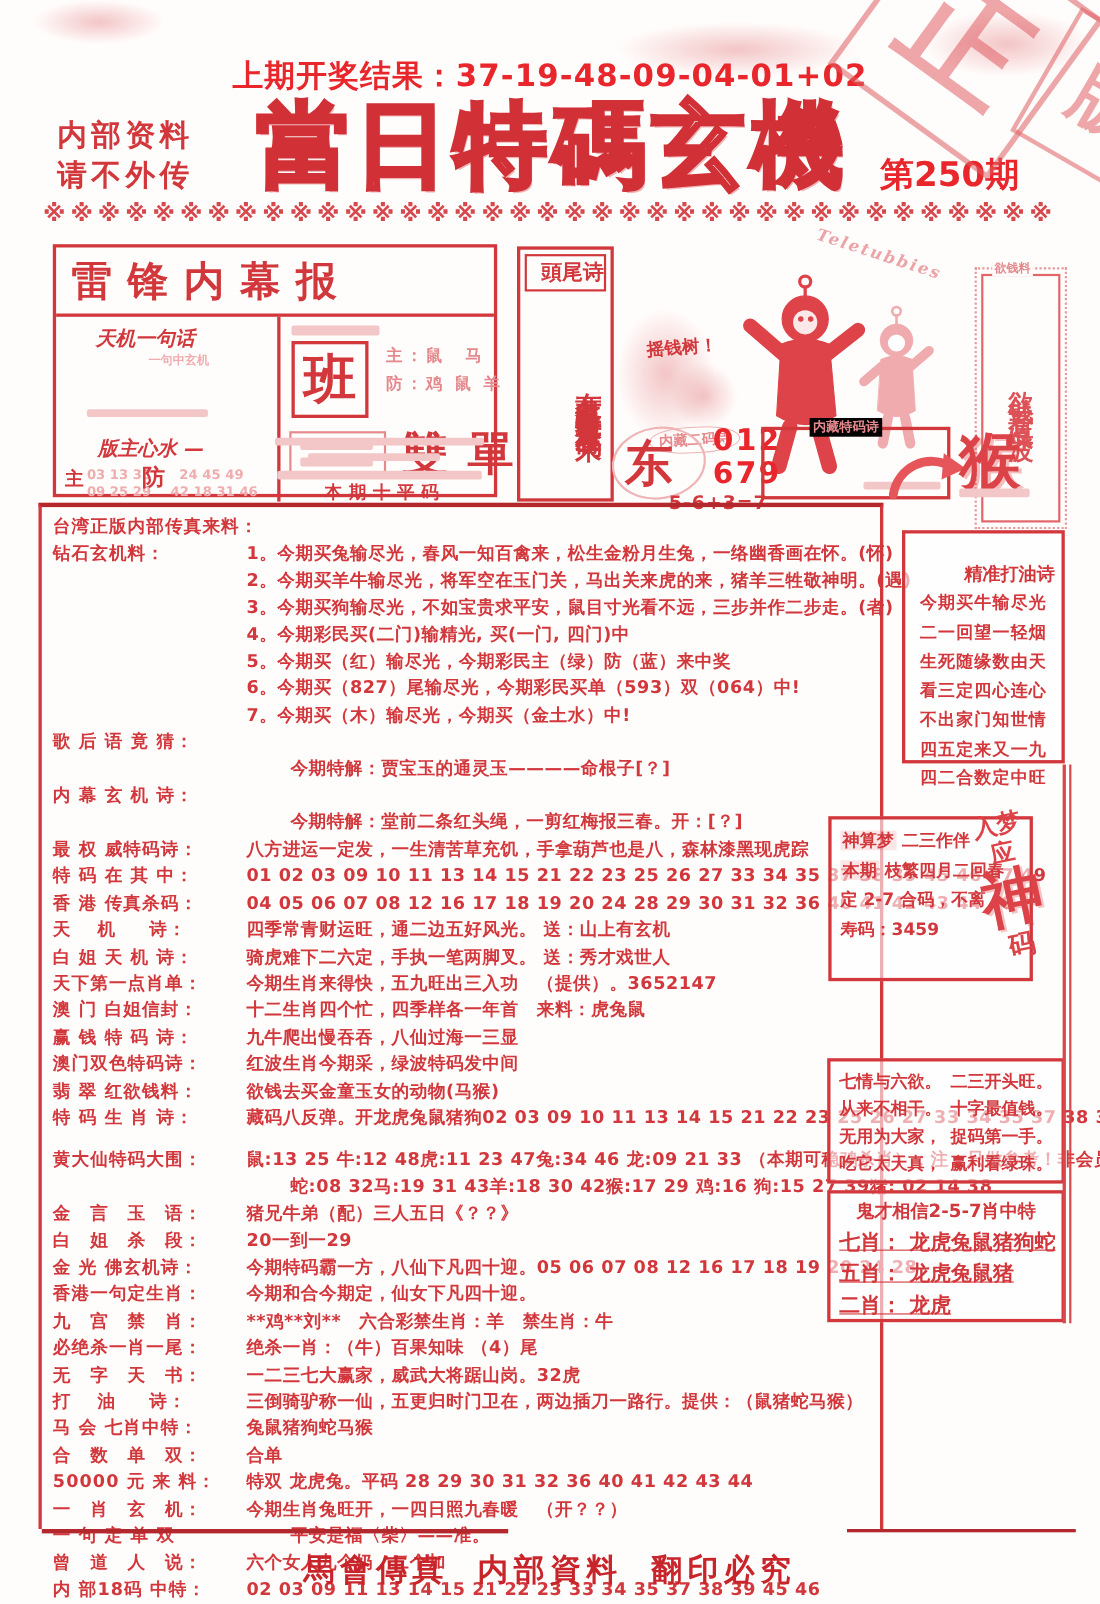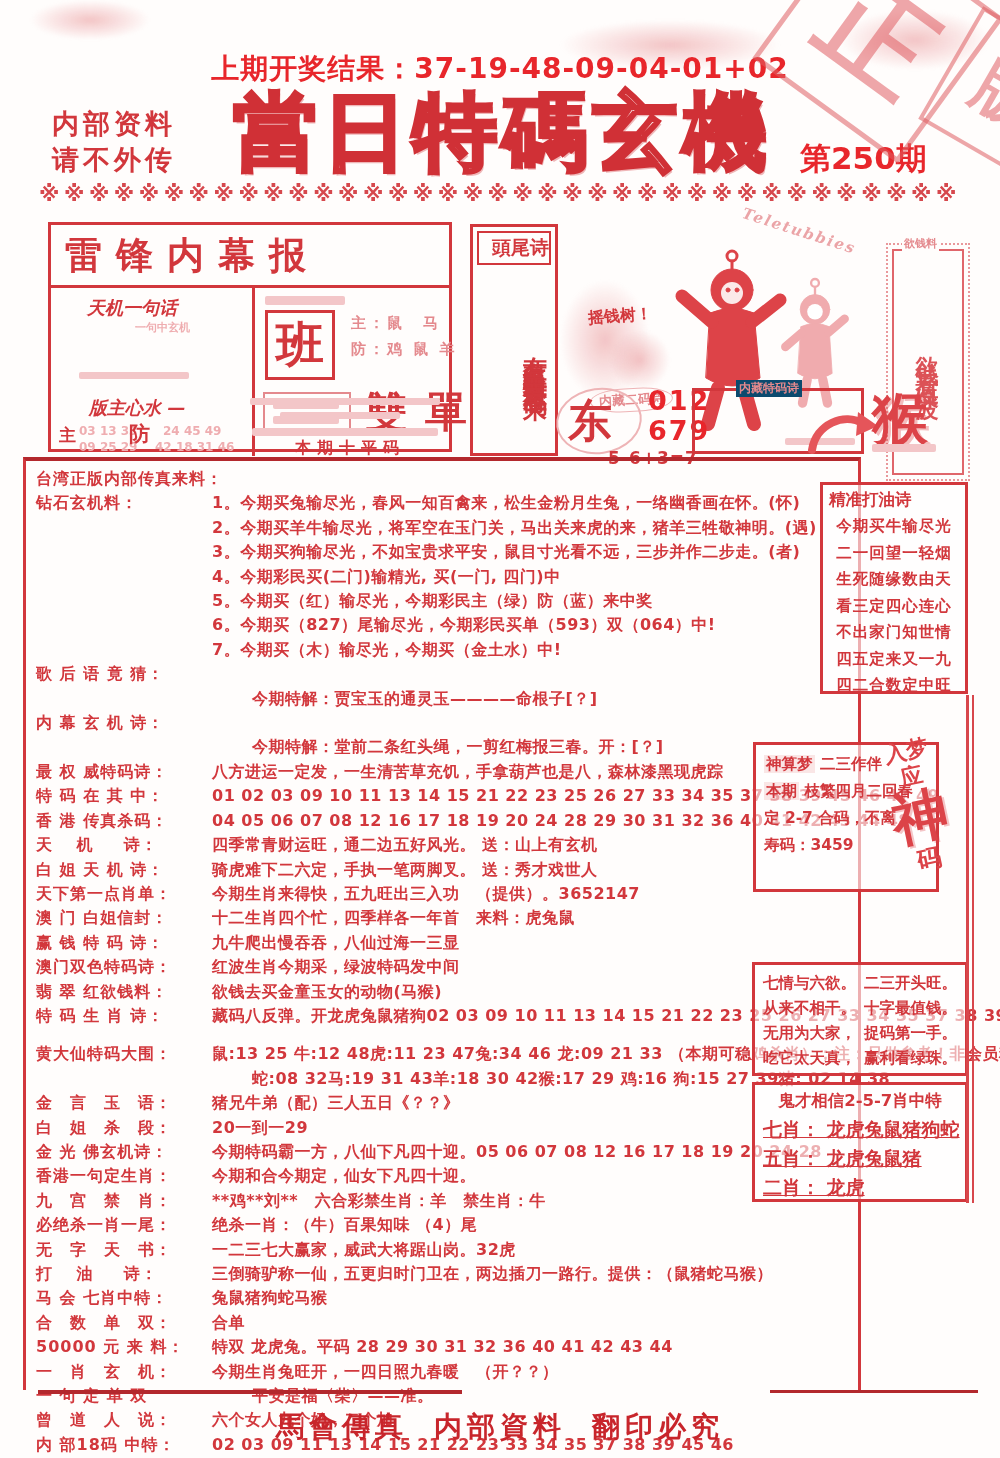--- a/index.html
+++ b/index.html
@@ -54,42 +54,42 @@
   .tw-head{margin:4px;border:2px solid var(--red);text-align:right;font-size:19px;font-family:"DejaVu Serif",serif;padding:2px 0;}
   .tw-cols{writing-mode:vertical-rl;font-size:24px;line-height:40px;letter-spacing:3px;height:180px;margin:2px auto 0;text-align:center;width:82px;}
 
   .yaoqian{top:306px;left:588px;font-size:16px;transform:rotate(-4deg);font-family:"DejaVu Serif",serif;}
   .neicang{top:388px;left:590px;font-size:13px;color:#e4898d;border:1px solid #eeb4b6;border-radius:50%/60%;padding:2px 8px;transform:rotate(-3deg);}
   .dong{top:392px;left:568px;font-size:44px;font-family:"DejaVu Serif",serif;}
   .dong-circ{top:388px;left:556px;width:86px;height:66px;border:2px solid #eeb4b6;border-radius:50%;transform:rotate(-8deg);}
   .dong-nums{top:386px;left:648px;font-size:27px;line-height:30px;color:var(--bright);letter-spacing:2px;}
   .formula{top:448px;left:566px;font-size:17px;letter-spacing:1px;margin-left:42px;}
   .hid-box{top:388px;left:692px;width:172px;height:66px;border:3px solid var(--red);}
-  .hid-label{top:380px;left:736px;font-size:12px;color:#e4898d;background:#0c4a6e;padding:0 3px;}
+  .hid-label{top:380px;left:736px;font-size:12px;color:#e4898d;background:#000000;padding:0 3px;}
   .arc-text{top:222px;left:740px;font-size:15px;font-style:italic;color:#eba4a7;transform:rotate(18deg);letter-spacing:2px;font-family:"DejaVu Serif",serif;}
 
   .yuqian{top:243px;left:886px;width:84px;height:238px;border:2px dotted #e9989b;padding:4px;}
   .yuqian-inner{width:100%;height:100%;border:2px solid #e0666b;display:flex;align-items:center;justify-content:center;}
   .yuqian-text{writing-mode:vertical-rl;font-size:23px;letter-spacing:8px;font-family:"DejaVu Serif",serif;color:#dc5257;}
   .yuqian-cap{top:236px;left:902px;font-size:11px;color:#e4898d;background:#fffdfc;padding:0 2px;}
   .monkey{top:382px;left:872px;font-size:56px;font-family:"DejaVu Serif",serif;color:#dc4348;text-shadow:3px 2px 0 rgba(220,67,72,.35);}
 
   
-  .content{top:457px;left:23px;width:838px;height:933px;border-top:4px solid var(--dark);border-left:3px solid var(--red);border-right:3px solid var(--red);padding:6px 0 0 10px;}
+  .content{top:457px;left:35px;width:768px;height:933px;border-top:4px solid var(--dark);border-left:3px solid var(--red);border-right:3px solid var(--red);padding:6px 0 0 10px;}
   .row{display:flex;white-space:nowrap;font-size:16px;line-height:24.4px;}
   .row .lbl{flex:none;width:176px;letter-spacing:1px;}
   .row .txt{letter-spacing:.5px;}
   .row.ind .lbl{width:176px;}
   .row.ind2 .lbl{width:216px;}
   .row.gap{margin-top:14px;}
 
   
   .sb{border:3px solid var(--red);background:rgba(255,255,255,.6);}
   .sb1{top:482px;left:820px;width:148px;height:212px;padding:4px 6px;}
-  .sb1 .sb-title{text-align:left;font-size:16.5px;margin-bottom:2px;}
+  .sb1 .sb-title{text-align:right;font-size:16.5px;margin-bottom:2px;margin-top:22px;}
   .sb1 .line{font-size:15.5px;line-height:26.5px;letter-spacing:1px;text-align:center;white-space:nowrap;}
   .sb2{top:742px;left:753px;width:186px;height:150px;padding:6px 8px;position:absolute;}
   .sb2 .l{font-size:15.5px;line-height:27px;white-space:nowrap;}
   .sb2 .tag{background:rgba(210,55,60,.12);padding:0 2px;}
   .shen-vert{position:absolute;top:736px;left:888px;width:60px;text-align:center;font-family:"DejaVu Serif",serif;color:#dc4348;transform:rotate(-12deg);}
   .shen-vert .v1{font-size:22px;line-height:26px;}
   .shen-vert .vbig{font-size:56px;line-height:56px;text-shadow:2px 2px 0 rgba(220,67,72,.3);}
   .shen-vert .v2{font-size:24px;}
   .sb3{top:962px;left:752px;width:216px;height:114px;padding:6px 8px;}
   .sb3 .pair{display:flex;justify-content:space-between;font-size:15.5px;line-height:25px;white-space:nowrap;}

